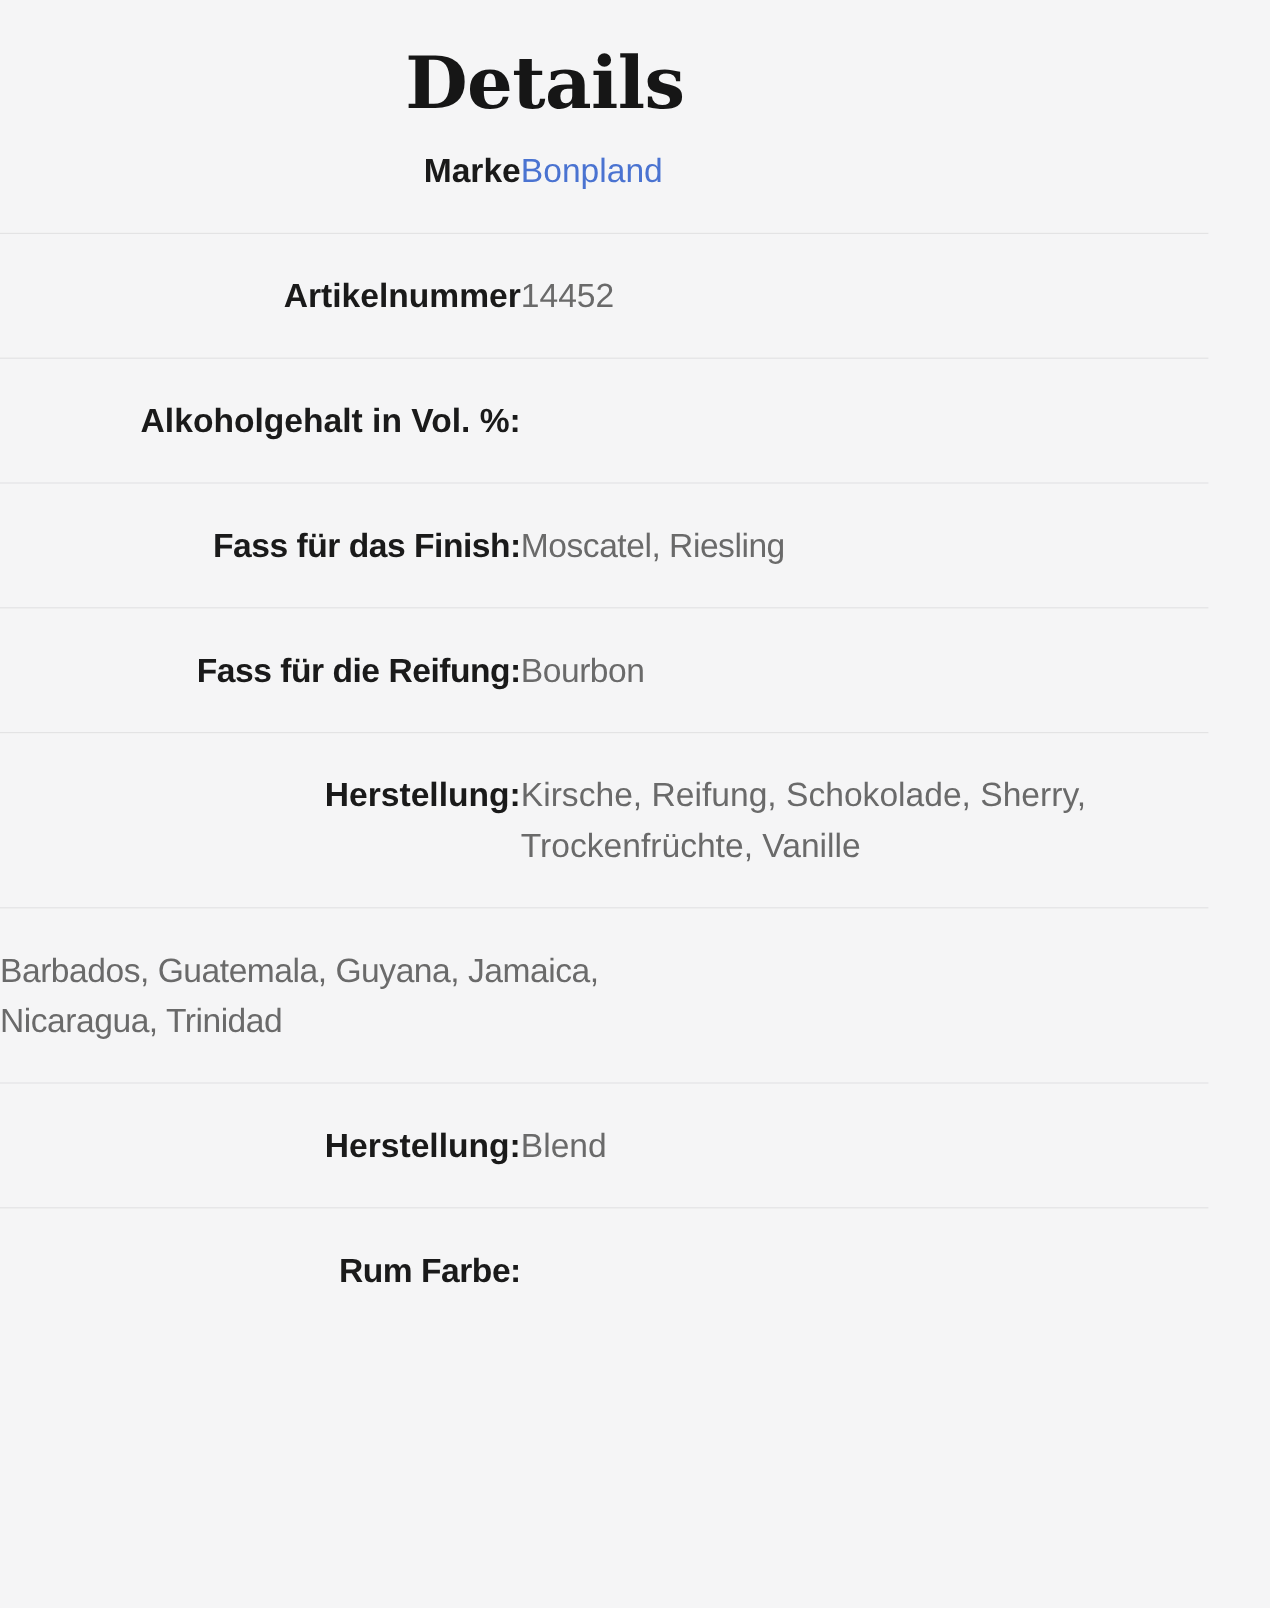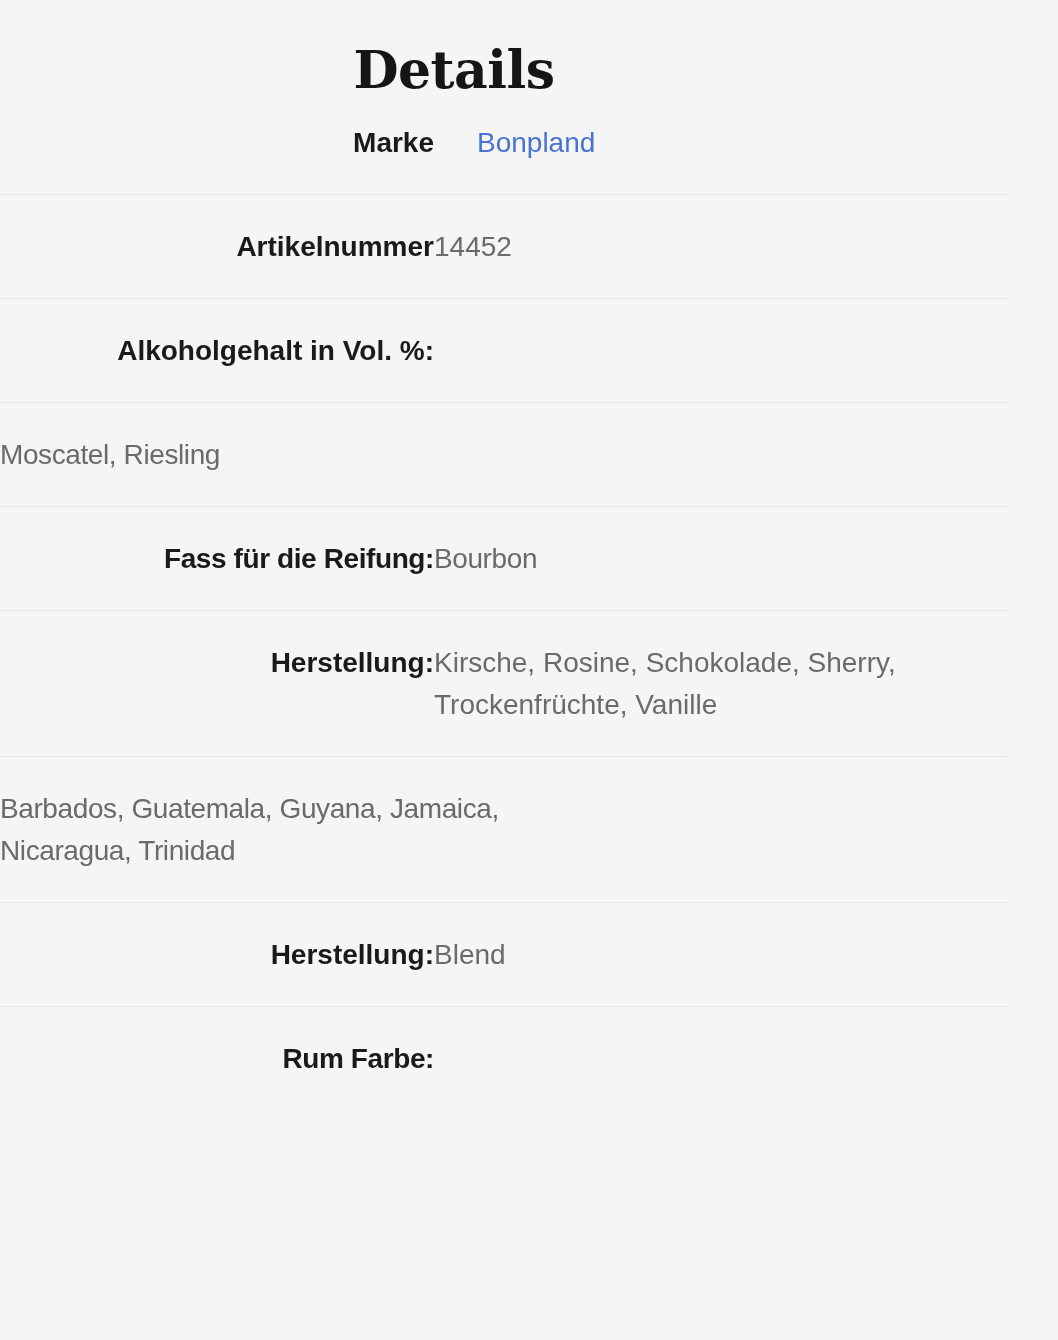--- a/index.html
+++ b/index.html
@@ -19,21 +19,21 @@
   }
   .details-section {
     padding-top: 38px;
     width: 1058px;
   }
   .details-title {
     width: 908px;
     text-align: center;
     font-family: "DejaVu Serif", "Liberation Serif", serif;
     font-weight: 700;
-    font-size: 52px;
+    font-size: 60px;
     line-height: 64px;
     color: #161616;
     letter-spacing: -0.5px;
   }
   .details-table {
     width: 1058px;
   }
   .details-row {
     position: relative;
     display: flex;
@@ -45,21 +45,20 @@
     position: absolute;
     left: 0;
     bottom: 0;
     width: 1007px;
     height: 1px;
     background: var(--divider);
   }
   .details-row:last-child::after { display: none; }
   .details-row.first {
     padding-top: 20px;
-    justify-content: space-between;
   }
   .row-label {
     flex: none;
     width: 434px;
     text-align: right;
     font-weight: 700;
     font-size: 28px;
     line-height: 42px;
     color: var(--label-color);
   }
@@ -98,31 +97,32 @@
     <div class="details-row">
       <div class="row-label">Artikelnummer</div>
       <div class="row-value">14452</div>
     </div>
 
     <div class="details-row">
       <div class="row-label">Alkoholgehalt in Vol. %:</div>
     </div>
 
     <div class="details-row condensed">
+      <div class="row-label">Fass für das Finish:</div>
       <div class="row-value">Moscatel, Riesling</div>
     </div>
 
     <div class="details-row condensed">
       <div class="row-label">Fass für die Reifung:</div>
       <div class="row-value">Bourbon</div>
     </div>
 
     <div class="details-row">
       <div class="row-label">Herstellung:</div>
-      <div class="row-value">Kirsche, Rosine, Schokolade, Sherry,
+      <div class="row-value">Kirsche, Reifung, Schokolade, Sherry,
 Trockenfrüchte, Vanille</div>
     </div>
 
     <div class="details-row condensed">
       <div class="row-value">Barbados, Guatemala, Guyana, Jamaica,
 Nicaragua, Trinidad</div>
     </div>
 
     <div class="details-row">
       <div class="row-label">Herstellung:</div>

